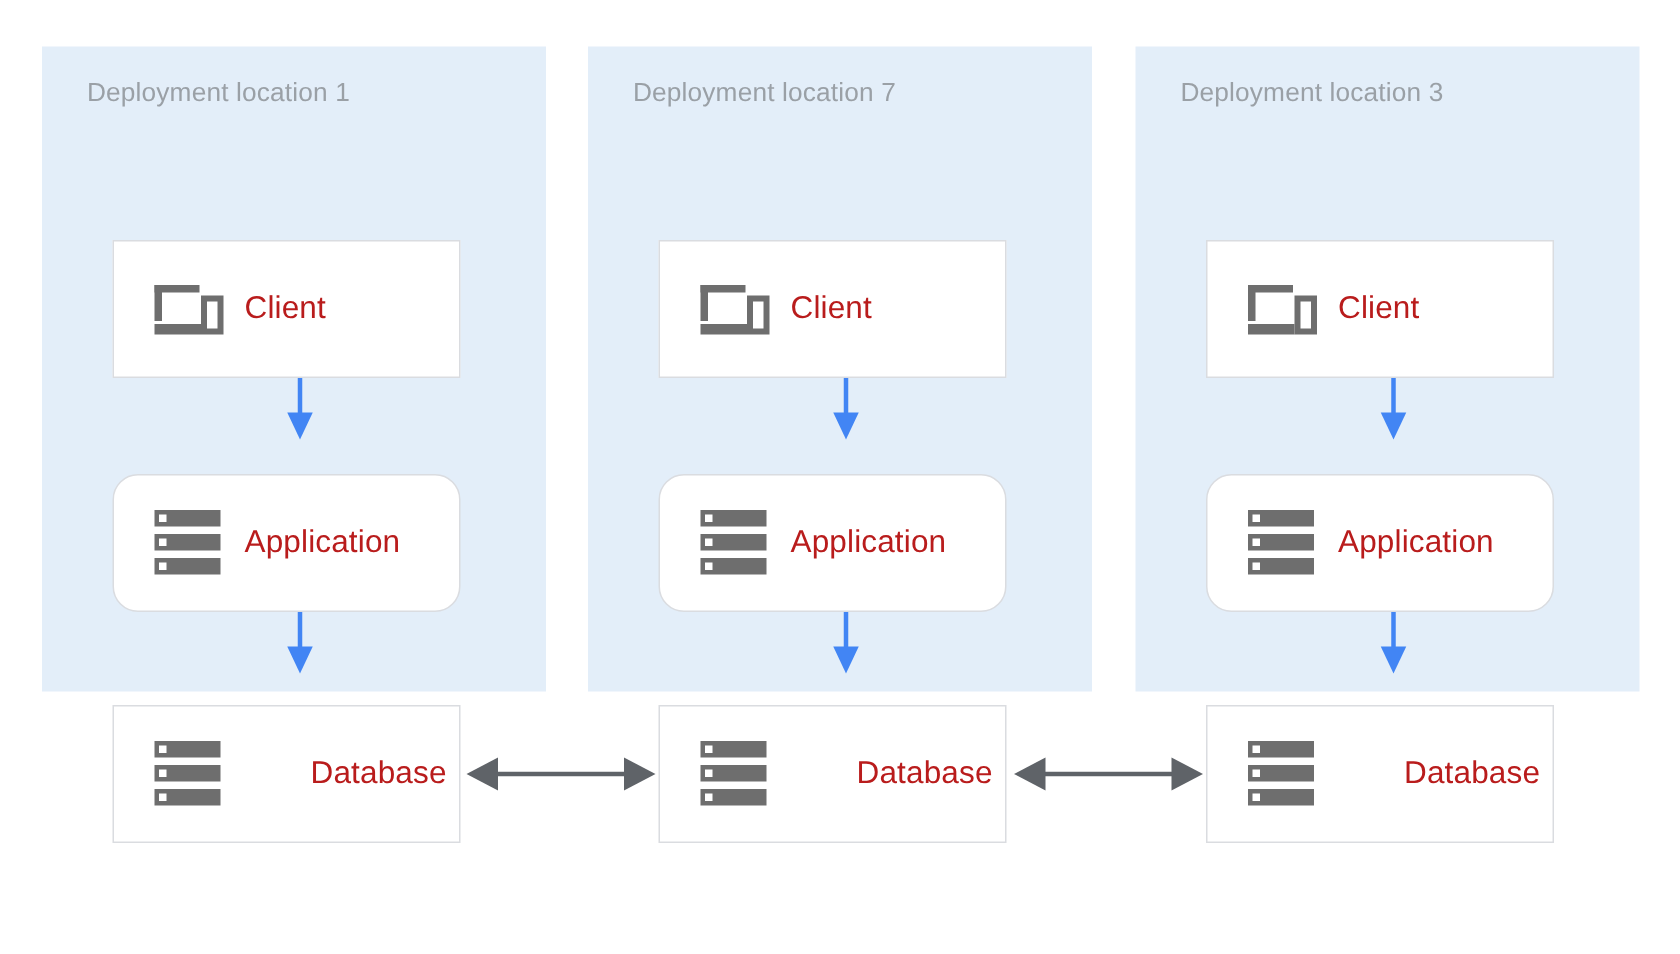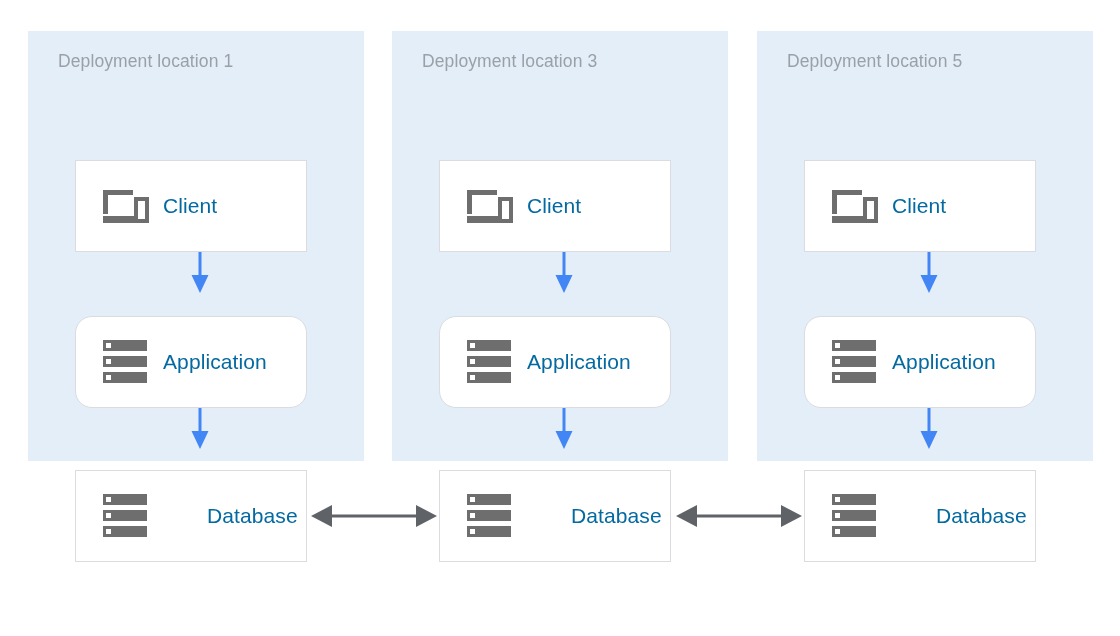--- a/index.html
+++ b/index.html
@@ -65,21 +65,21 @@
     flex: 0 0 auto;
     width: 46px;
     height: 46px;
     margin-left: 27px;
     margin-right: 14px;
     position: relative;
   }
   .node-label {
     font-size: 21px;
     line-height: 26px;
-    color: #0369a1;
+    color: #b91c1c;
     letter-spacing: 0.1px;
     white-space: nowrap;
   }
 
   
   .icon-client {
     position: relative;
     width: 46px;
     height: 40px;
     margin-top: 3px;
@@ -211,21 +211,21 @@
           <div class="srv-bar"></div>
           <div class="srv-bar"></div>
           <div class="srv-bar"></div>
         </div>
       </div>
       <div class="node-label">Database</div>
     </div>
   </div>
 
   <div class="panel panel-2">
-    <div class="panel-title">Deployment location 3</div>
+    <div class="panel-title">Deployment location 7</div>
 
     <div class="node node-client">
       <div class="node-icon">
         <div class="icon-client">
           <div class="laptop-screen"></div>
           <div class="laptop-base"></div>
           <div class="phone-body"></div>
         </div>
       </div>
       <div class="node-label">Client</div>
@@ -262,21 +262,21 @@
           <div class="srv-bar"></div>
           <div class="srv-bar"></div>
           <div class="srv-bar"></div>
         </div>
       </div>
       <div class="node-label">Database</div>
     </div>
   </div>
 
   <div class="panel panel-3">
-    <div class="panel-title">Deployment location 5</div>
+    <div class="panel-title">Deployment location 3</div>
 
     <div class="node node-client">
       <div class="node-icon">
         <div class="icon-client">
           <div class="laptop-screen"></div>
           <div class="laptop-base"></div>
           <div class="phone-body"></div>
         </div>
       </div>
       <div class="node-label">Client</div>

